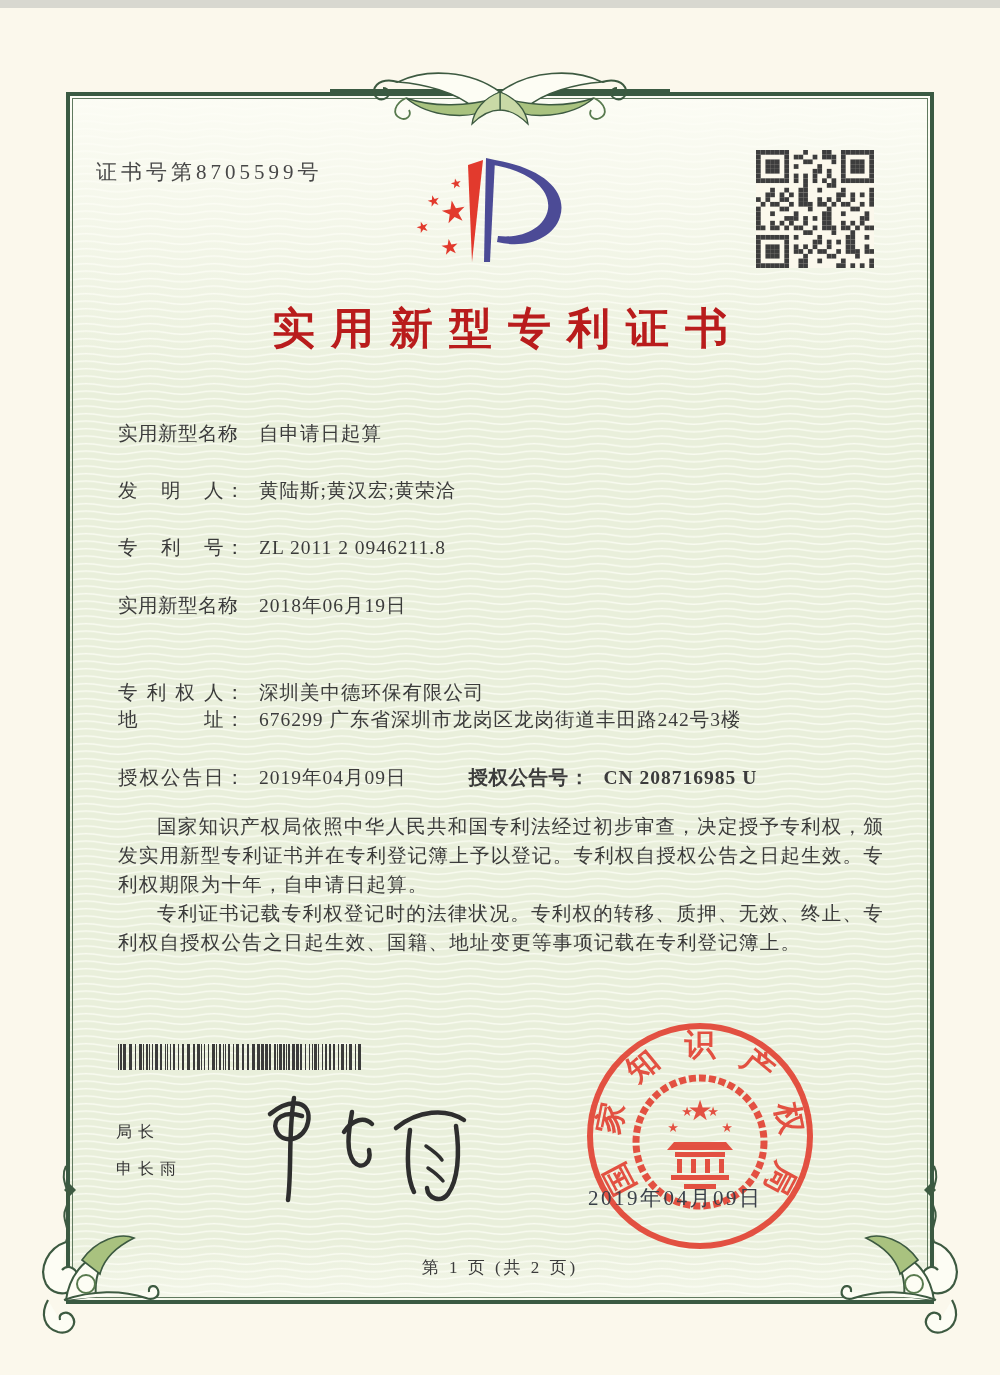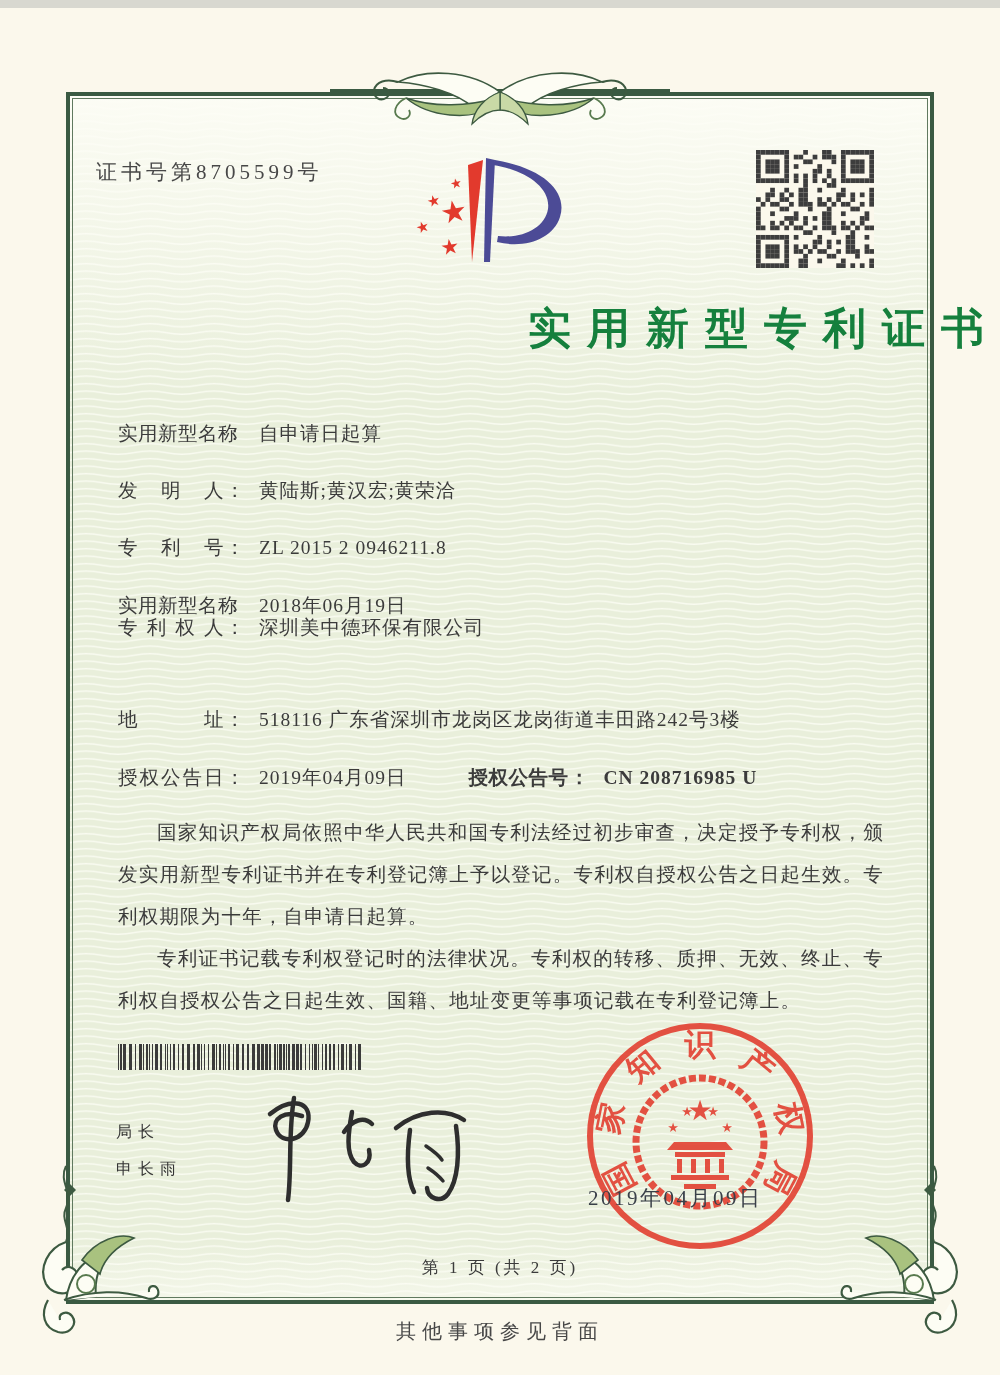--- a/index.html
+++ b/index.html
@@ -12,31 +12,31 @@
   .frame{position:absolute;left:66px;top:84px;width:860px;height:1204px;
     border:4px solid #3a5a42;}
   .frame-inner{position:absolute;inset:2px;border:1px solid #60795f;}
   .guilloche{position:absolute;inset:0;width:100%;height:100%;display:block}
   .fade-top{position:absolute;left:0;top:0;right:0;height:300px;
     background:linear-gradient(180deg,rgba(253,253,246,.95),rgba(253,253,246,0));}
   .fade-bottom{position:absolute;left:0;bottom:0;right:0;height:60px;
     background:linear-gradient(0deg,rgba(253,253,246,.55),rgba(253,253,246,0));}
   
   .cert-no{position:absolute;left:96px;top:150px;font-size:21px;letter-spacing:4px;color:#474747;}
-  .title{position:absolute;left:0;top:292px;width:1000px;text-align:right;
+  .title{position:absolute;left:0;top:292px;width:1000px;text-align:center;
     font-size:43px;font-weight:bold;letter-spacing:16px;padding-left:16px;
-    box-sizing:border-box;color:#15803d;}
+    box-sizing:border-box;color:#b91c1c;}
   .rows{position:absolute;left:118px;top:0;width:770px;}
   .row{position:absolute;left:0;font-size:19.5px;letter-spacing:.5px;white-space:nowrap;color:#3b3b3b;}
   .lbl{display:inline-block;width:106px;text-align:justify;text-align-last:justify;vertical-align:bottom;}
   .colon{margin:0 14px 0 1px;}
   .val{letter-spacing:1px;}
   .grant-pair{margin-left:62px;font-weight:bold;}
   .paras{position:absolute;left:118px;top:804px;width:766px;font-size:19.5px;
-    line-height:42px;letter-spacing:1.2px;text-align:justify;color:#3b3b3b;}
+    line-height:29px;letter-spacing:1.2px;text-align:justify;color:#3b3b3b;}
   .paras p{margin:0;text-indent:2em;}
   
   .commissioner{position:absolute;left:116px;top:1114px;font-size:16px;letter-spacing:6px;color:#353535;}
   .commissioner div{margin-bottom:16px;}
   .seal-date{position:absolute;left:588px;top:1176px;font-size:21px;letter-spacing:2.5px;color:#3a4049;}
   .footer-page{position:absolute;left:0;top:1248px;width:1000px;text-align:center;
     font-size:17px;letter-spacing:3px;color:#3b3b3b;}
   .back-note{position:absolute;left:0;top:1310px;width:1000px;text-align:center;
     font-size:20px;letter-spacing:6px;color:#474747;}
   
@@ -365,30 +365,30 @@
   <div class="title">实用新型专利证书</div>
 
   <div class="rows">
     <div class="row" style="top:412px">
       <span class="lbl">实用新型名称</span><span class="colon">：</span><span class="val">自申请日起算</span>
     </div>
     <div class="row" style="top:469px">
       <span class="lbl">发明人</span><span class="colon">：</span><span class="val">黄陆斯;黄汉宏;黄荣洽</span>
     </div>
     <div class="row" style="top:526px">
-      <span class="lbl">专利号</span><span class="colon">：</span><span class="val">ZL 2015 2 0946211.8</span>
+      <span class="lbl">专利号</span><span class="colon">：</span><span class="val">ZL 2011 2 0946211.8</span>
     </div>
     <div class="row" style="top:584px">
       <span class="lbl">实用新型名称</span><span class="colon">：</span><span class="val">2018年06月19日</span>
     </div>
-    <div class="row" style="top:606px">
+    <div class="row" style="top:671px">
       <span class="lbl">专利权人</span><span class="colon">：</span><span class="val">深圳美中德环保有限公司</span>
     </div>
     <div class="row" style="top:698px">
-      <span class="lbl">地址</span><span class="colon">：</span><span class="val">518116  广东省深圳市龙岗区龙岗街道丰田路242号3楼</span>
+      <span class="lbl">地址</span><span class="colon">：</span><span class="val">676299  广东省深圳市龙岗区龙岗街道丰田路242号3楼</span>
     </div>
     <div class="row" style="top:756px">
       <span class="lbl">授权公告日</span><span class="colon">：</span><span class="val">2019年04月09日</span><span class="grant-pair"><span>授权公告号</span><span class="colon">：</span><span class="val">CN 208716985 U</span></span>
     </div>
   </div>
 
   <div class="paras">
     <p>国家知识产权局依照中华人民共和国专利法经过初步审查，决定授予专利权，颁发实用新型专利证书并在专利登记簿上予以登记。专利权自授权公告之日起生效。专利权期限为十年，自申请日起算。</p>
     <p>专利证书记载专利权登记时的法律状况。专利权的转移、质押、无效、终止、专利权自授权公告之日起生效、国籍、地址变更等事项记载在专利登记簿上。</p>
   </div>
@@ -508,21 +508,20 @@
           <rect x="19" y="17" width="5" height="14"></rect>
           <rect x="-29" y="33" width="58" height="5"></rect>
           <rect x="-16" y="42" width="32" height="5"></rect>
         </g>
       </g>
     </g>
   </svg>
   <div class="seal-date">2019年04月09日</div>
 
   <div class="footer-page">第 1 页 (共 2 页)</div>
-  <div class="back-note">其他事项参见背面</div>
 
   <svg class="orn orn-top" width="340" height="86" viewBox="0 0 340 86" xmlns="http://www.w3.org/2000/svg">
     <defs>
       <g id="halfFlourish">
         <path d="M170,30 C200,8 244,6 272,20 C246,22 214,30 196,46 Z" fill="#fdfdf4" stroke="#3d5a41" stroke-width="1.6"></path>
         <path d="M172,36 C202,44 236,46 264,36 C240,56 200,58 178,46 Z" fill="#a9c27f" stroke="#3d5a41" stroke-width="1.4"></path>
         <path d="M272,20 C284,16 294,20 296,28 C297,35 290,40 284,36 C279,33 281,26 287,26" fill="none" stroke="#3d5a41" stroke-width="2"></path>
         <path d="M264,36 C276,42 278,52 270,56 C264,59 258,54 261,48" fill="none" stroke="#587a4e" stroke-width="1.8"></path>
         <path d="M170,30 C186,36 196,48 198,62 C188,52 178,48 170,48 Z" fill="#c9d9a6" stroke="#3d5a41" stroke-width="1.3"></path>
       </g>

